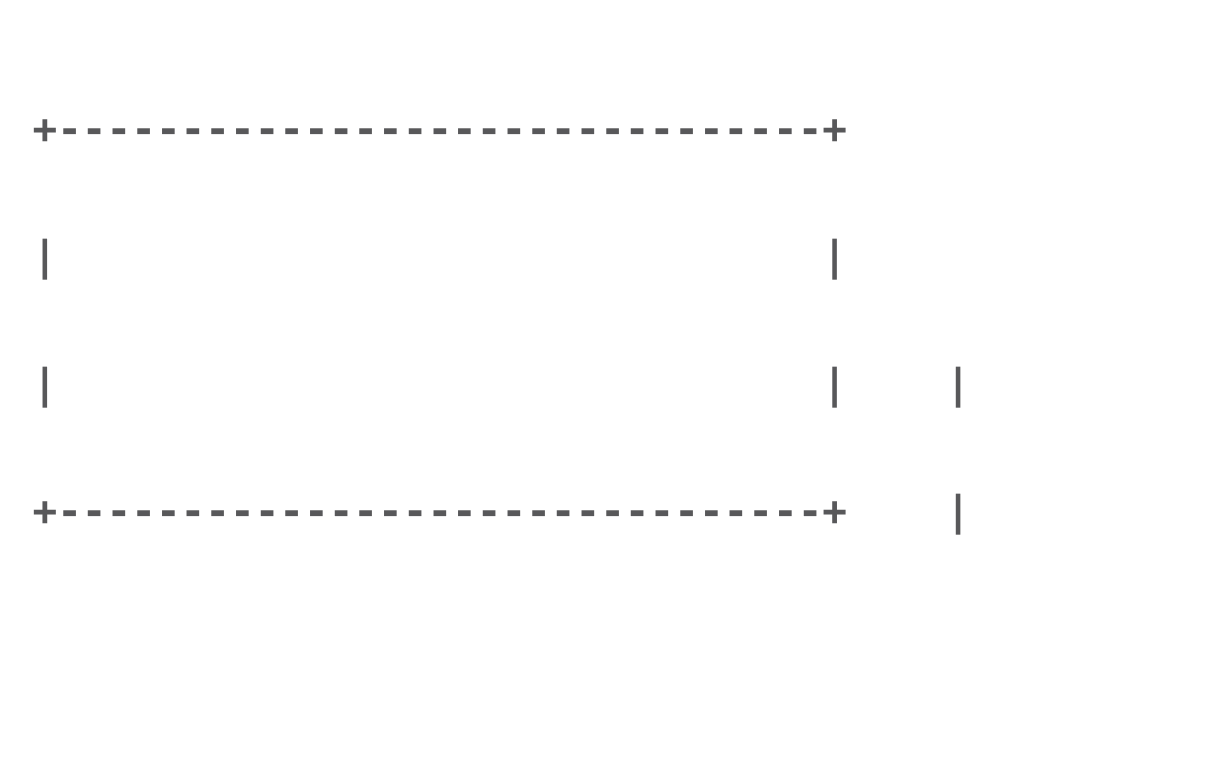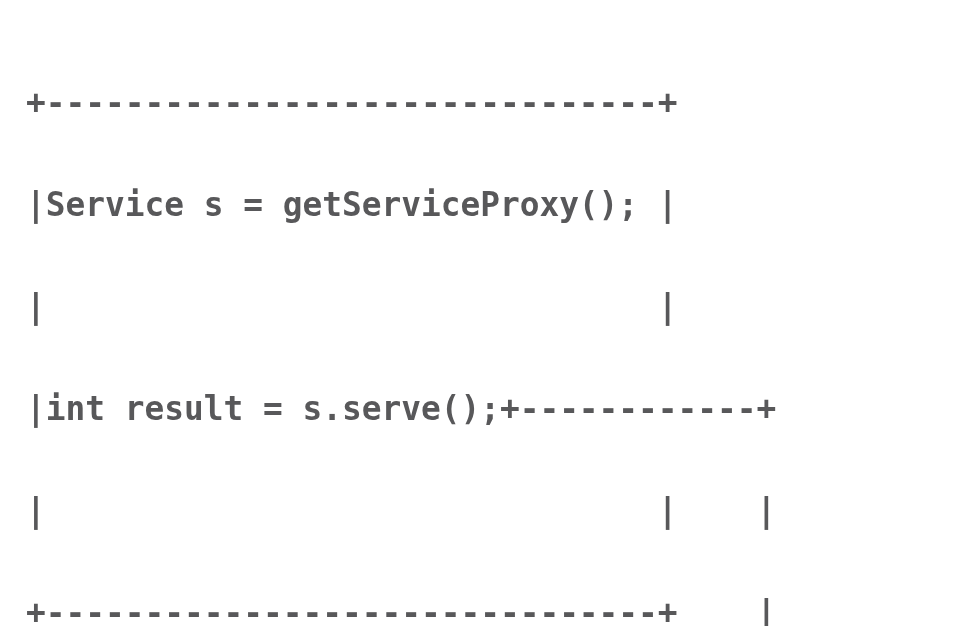--- a/index.html
+++ b/index.html
@@ -28,23 +28,21 @@
   .ascii-line {
     height: 34px;
     white-space: pre;
   }
 </style>
 </head>
 <body>
 
 <div class="ascii-diagram">
   <div class="ascii-line">+-------------------------------+</div>
-  <div class="ascii-line">|Service s = getServiceProxy(); |</div>
   <div class="ascii-line">|                               |</div>
-  <div class="ascii-line">|int result = s.serve();+------------+</div>
   <div class="ascii-line">|                               |    |</div>
   <div class="ascii-line">+-------------------------------+    |</div>
   
   
   
   
   
   
   
   

